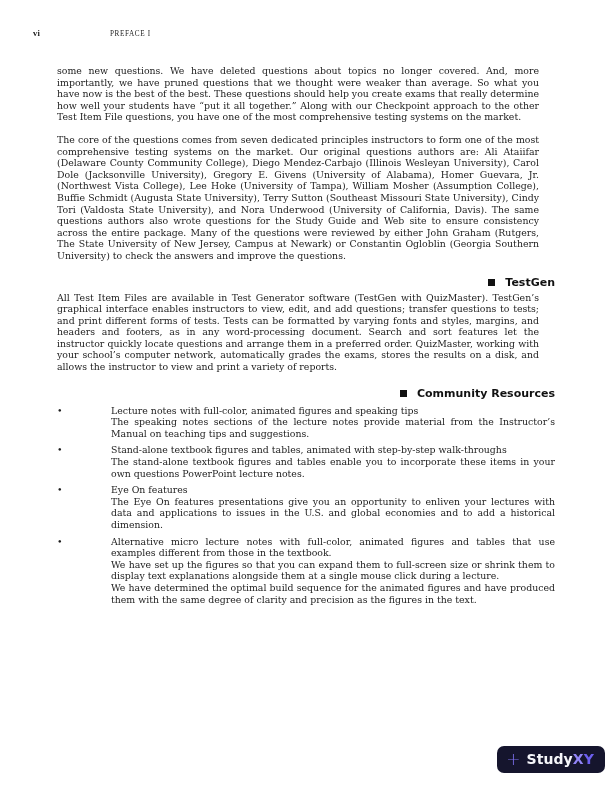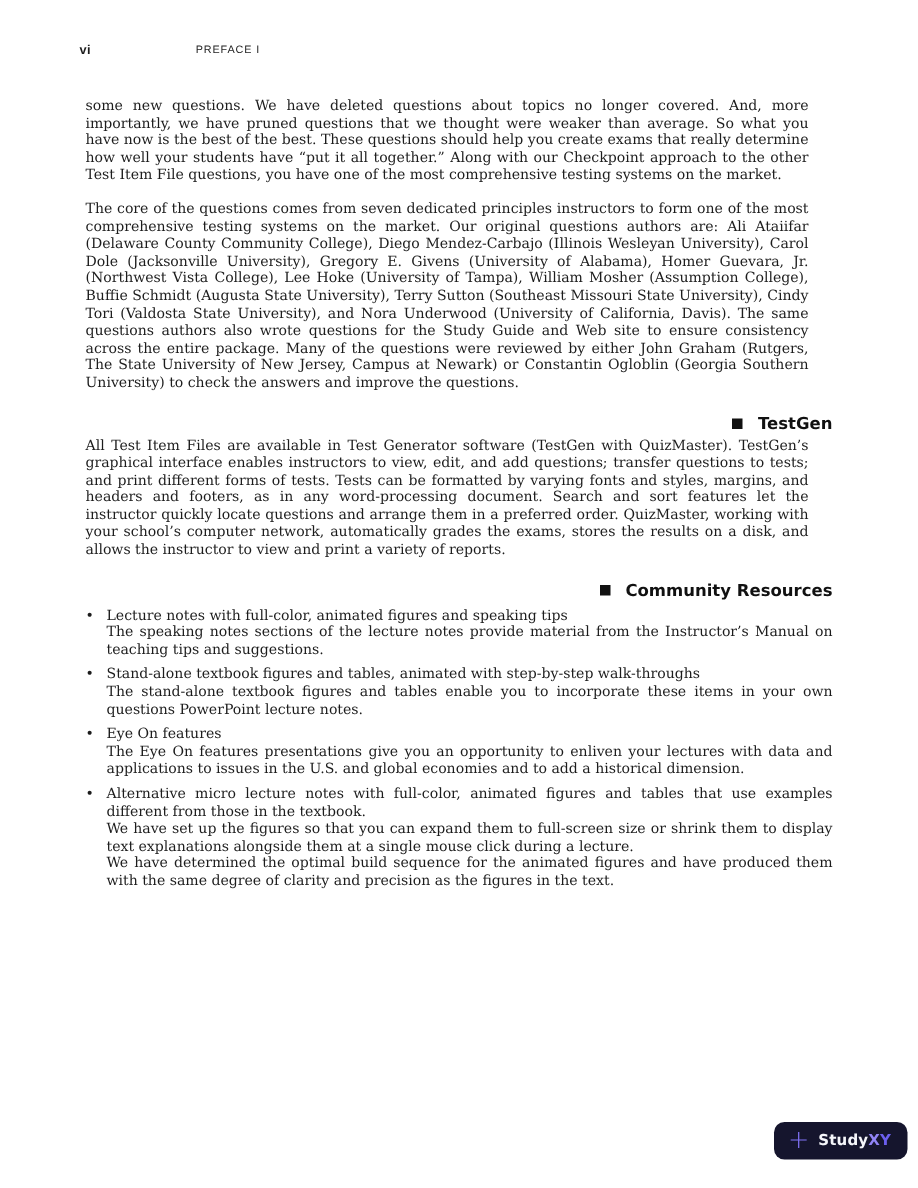--- a/index.html
+++ b/index.html
@@ -7,24 +7,24 @@
     position: relative;
     width: 612px;
     height: 792px;
     background: #ffffff;
     overflow: hidden;
     color: #1c1c1c;
     font-family: "DejaVu Serif", serif;
   }
   
   .page-header {
-    margin: 28px 57px 0 53px;
+    margin: 28px 57px 0 33px;
     display: flex;
-    align-items: flex-start;
-    font-family: Liberation Sans, sans-serif;
+    align-items: flex-end;
+    font-family: Liberation Serif, serif;
   }
   .pagenum { font-size: 8.5px; font-weight: bold; letter-spacing: 0.2px; }
   .running { font-size: 7.2px; letter-spacing: 0.6px; margin-left: 37px; padding-left: 33px; }
 
   
   .page-main { margin: 0 57px; }
   .body-p {
     margin: 11px 16px 0 0;
     font-size: 9.4px;
     line-height: 11.6px;
@@ -63,21 +63,21 @@
     margin-top: 5px;
     font-size: 9.4px;
     line-height: 11.6px;
   }
   .dot {
     flex: none;
     width: 14px;
     text-align: left;
   }
   .dot::before { content: "•"; font-size: 9.4px; }
-  .b-content { flex: 1; }
+  .b-content { flex: 1; margin-left: 40px; }
   .b-lead { margin: 0; text-align: justify; }
   .b-detail { margin: 0; text-align: justify; }
 
   
   .logo-badge {
     position: absolute;
     right: 7px;
     bottom: 19px;
     display: flex;
     align-items: center;
@@ -86,21 +86,21 @@
     padding: 5px 11px 6px 9px;
     font-family: "DejaVu Sans", sans-serif;
   }
   .plus {
     font-size: 17px;
     font-weight: 300;
     line-height: 14px;
     color: #7e70f0;
     margin-right: 6px;
   }
-  .brand { font-size: 10px; font-weight: bold; letter-spacing: 0.1px; }
+  .brand { font-size: 14px; font-weight: bold; letter-spacing: 0.1px; }
   .brand .b1 { color: #f5f6fa; }
   .brand .bx { color: #9184f6; }
   .brand .by { color: #6c5fee; }
 </style>
 </head>
 <body>
 
 <div class="page">
 
   <header class="page-header">

